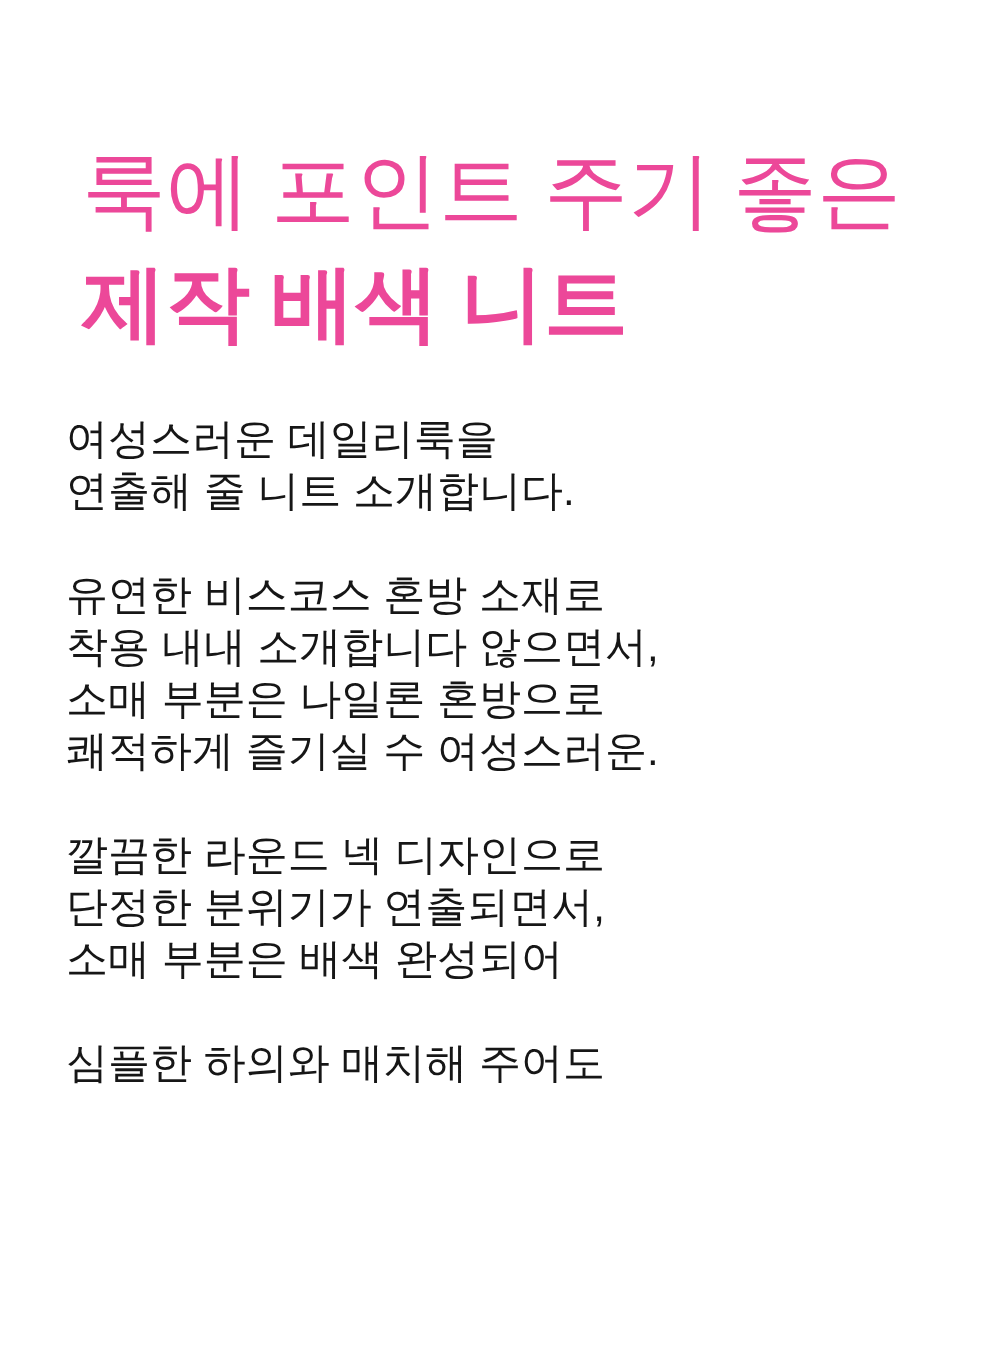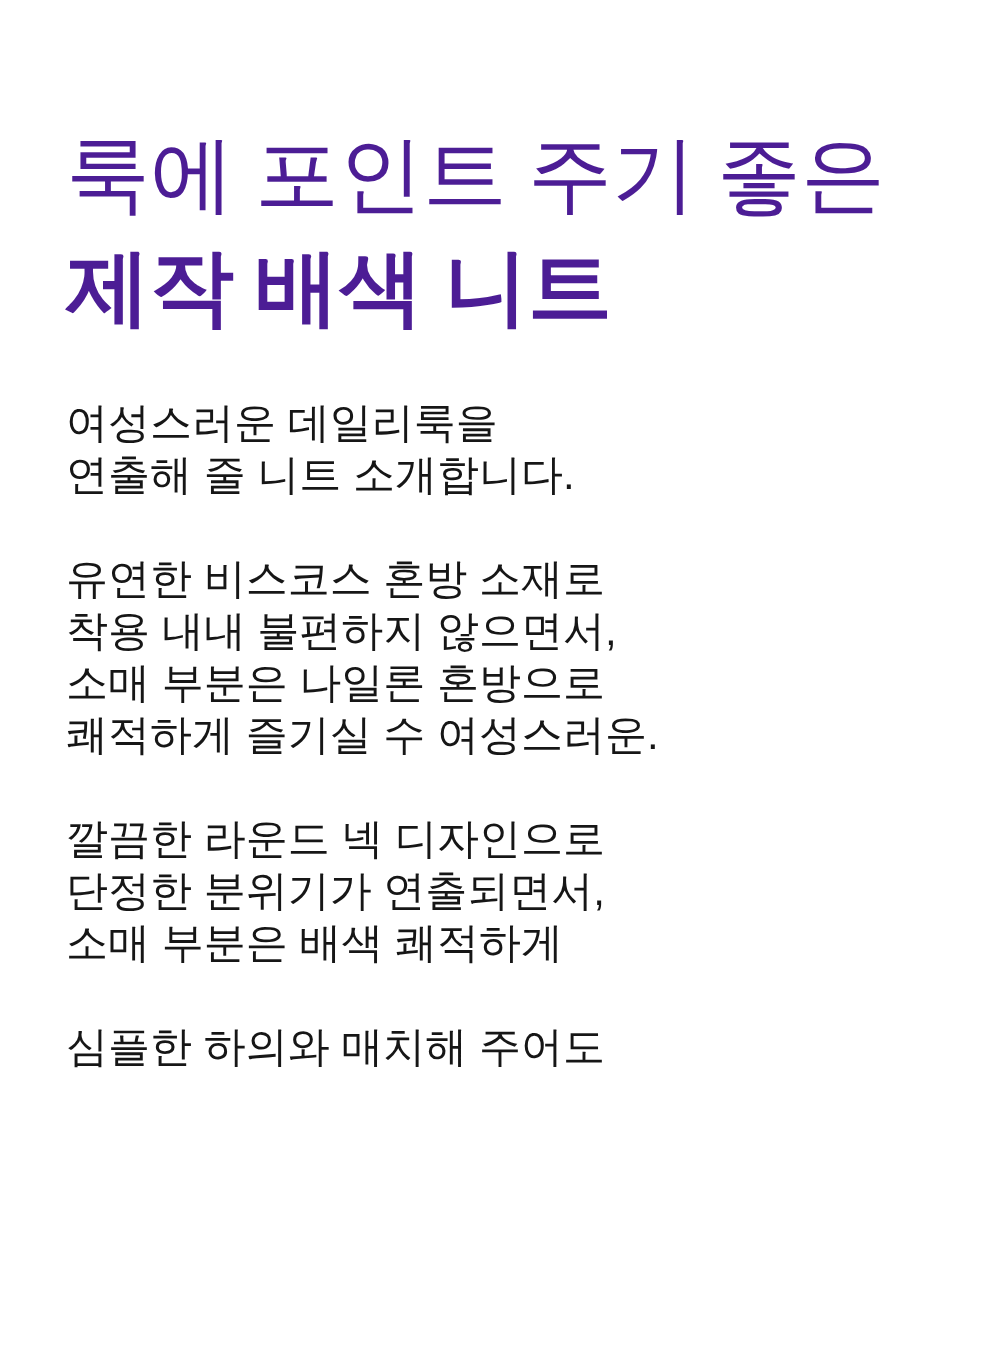--- a/index.html
+++ b/index.html
@@ -13,26 +13,26 @@
     height: 1368px;
     background: #ffffff;
     overflow: hidden;
     font-family: "Liberation Sans", "DejaVu Sans", sans-serif;
     color: #111111;
   }
   .content {
     padding: 118px 40px 0 66px;
   }
   .title {
-    margin: 0;
+    margin: 16px;
     font-family: "Liberation Serif", "DejaVu Serif", serif;
     font-size: 84px;
     line-height: 113px;
     font-weight: normal;
-    color: #4c1d95;
+    color: #ec4899;
     letter-spacing: 0px;
   }
   .title-line {
     display: block;
     white-space: nowrap;
   }
   .title-line.bold {
     font-weight: bold;
   }
   .body-text {
@@ -63,29 +63,29 @@
 
     <div class="body-text">
 
       <p>
         <span class="text-line">여성스러운 데일리룩을</span>
         <span class="text-line">연출해 줄 니트 소개합니다.</span>
       </p>
 
       <p>
         <span class="text-line">유연한 비스코스 혼방 소재로</span>
-        <span class="text-line">착용 내내 불편하지 않으면서,</span>
+        <span class="text-line">착용 내내 소개합니다 않으면서,</span>
         <span class="text-line">소매 부분은 나일론 혼방으로</span>
         <span class="text-line">쾌적하게 즐기실 수 여성스러운.</span>
       </p>
 
       <p>
         <span class="text-line">깔끔한 라운드 넥 디자인으로</span>
         <span class="text-line">단정한 분위기가 연출되면서,</span>
-        <span class="text-line">소매 부분은 배색 쾌적하게</span>
+        <span class="text-line">소매 부분은 배색 완성되어</span>
       </p>
 
       <p>
         <span class="text-line">심플한 하의와 매치해 주어도</span>
       </p>
 
     </div>
   </div>
 </div>
 

